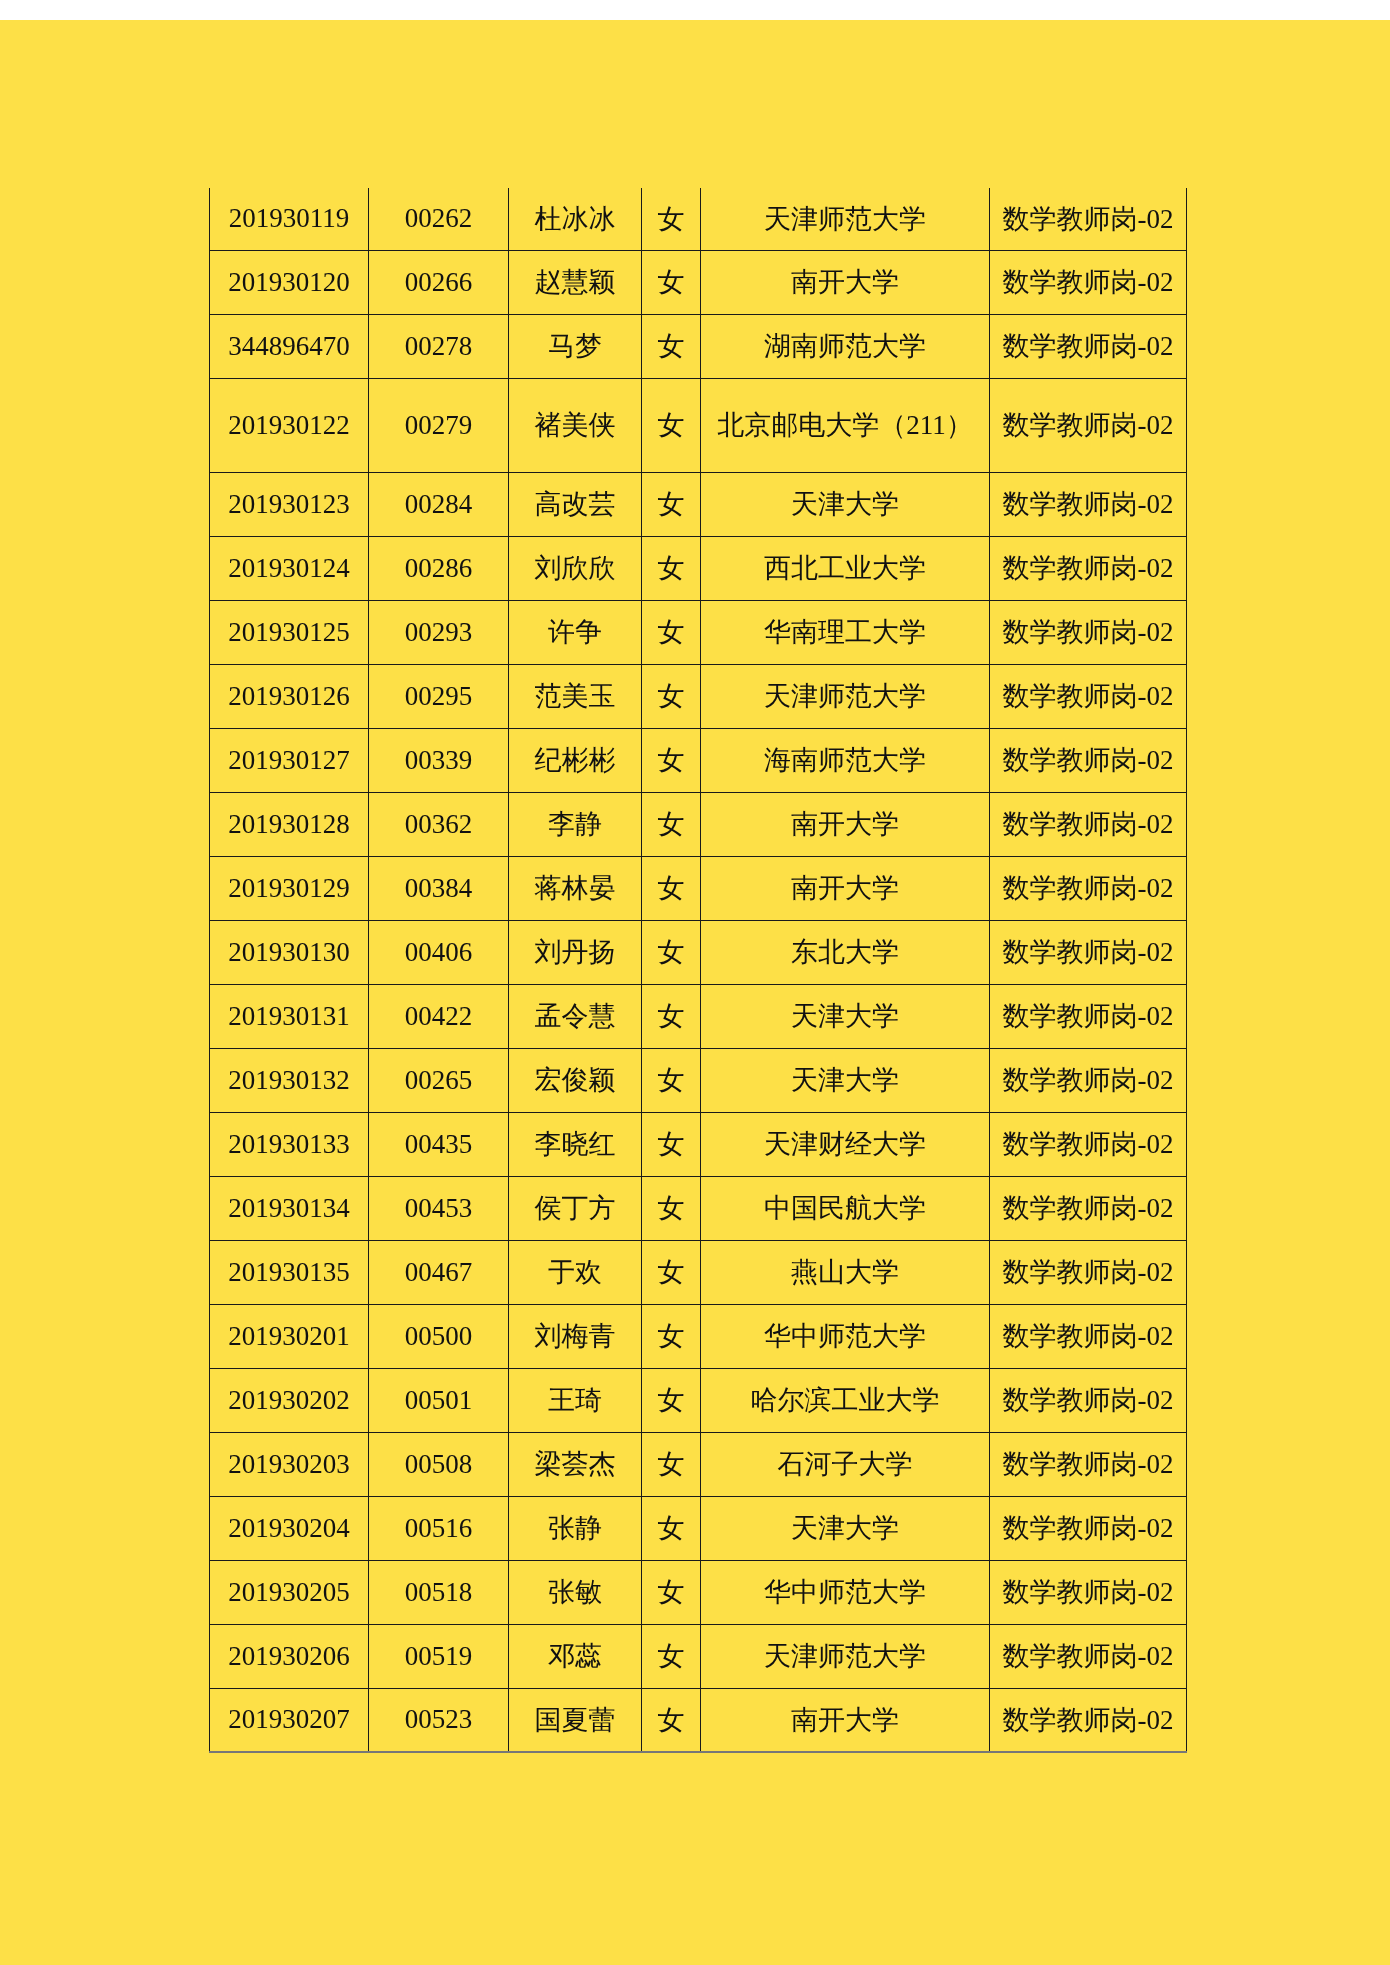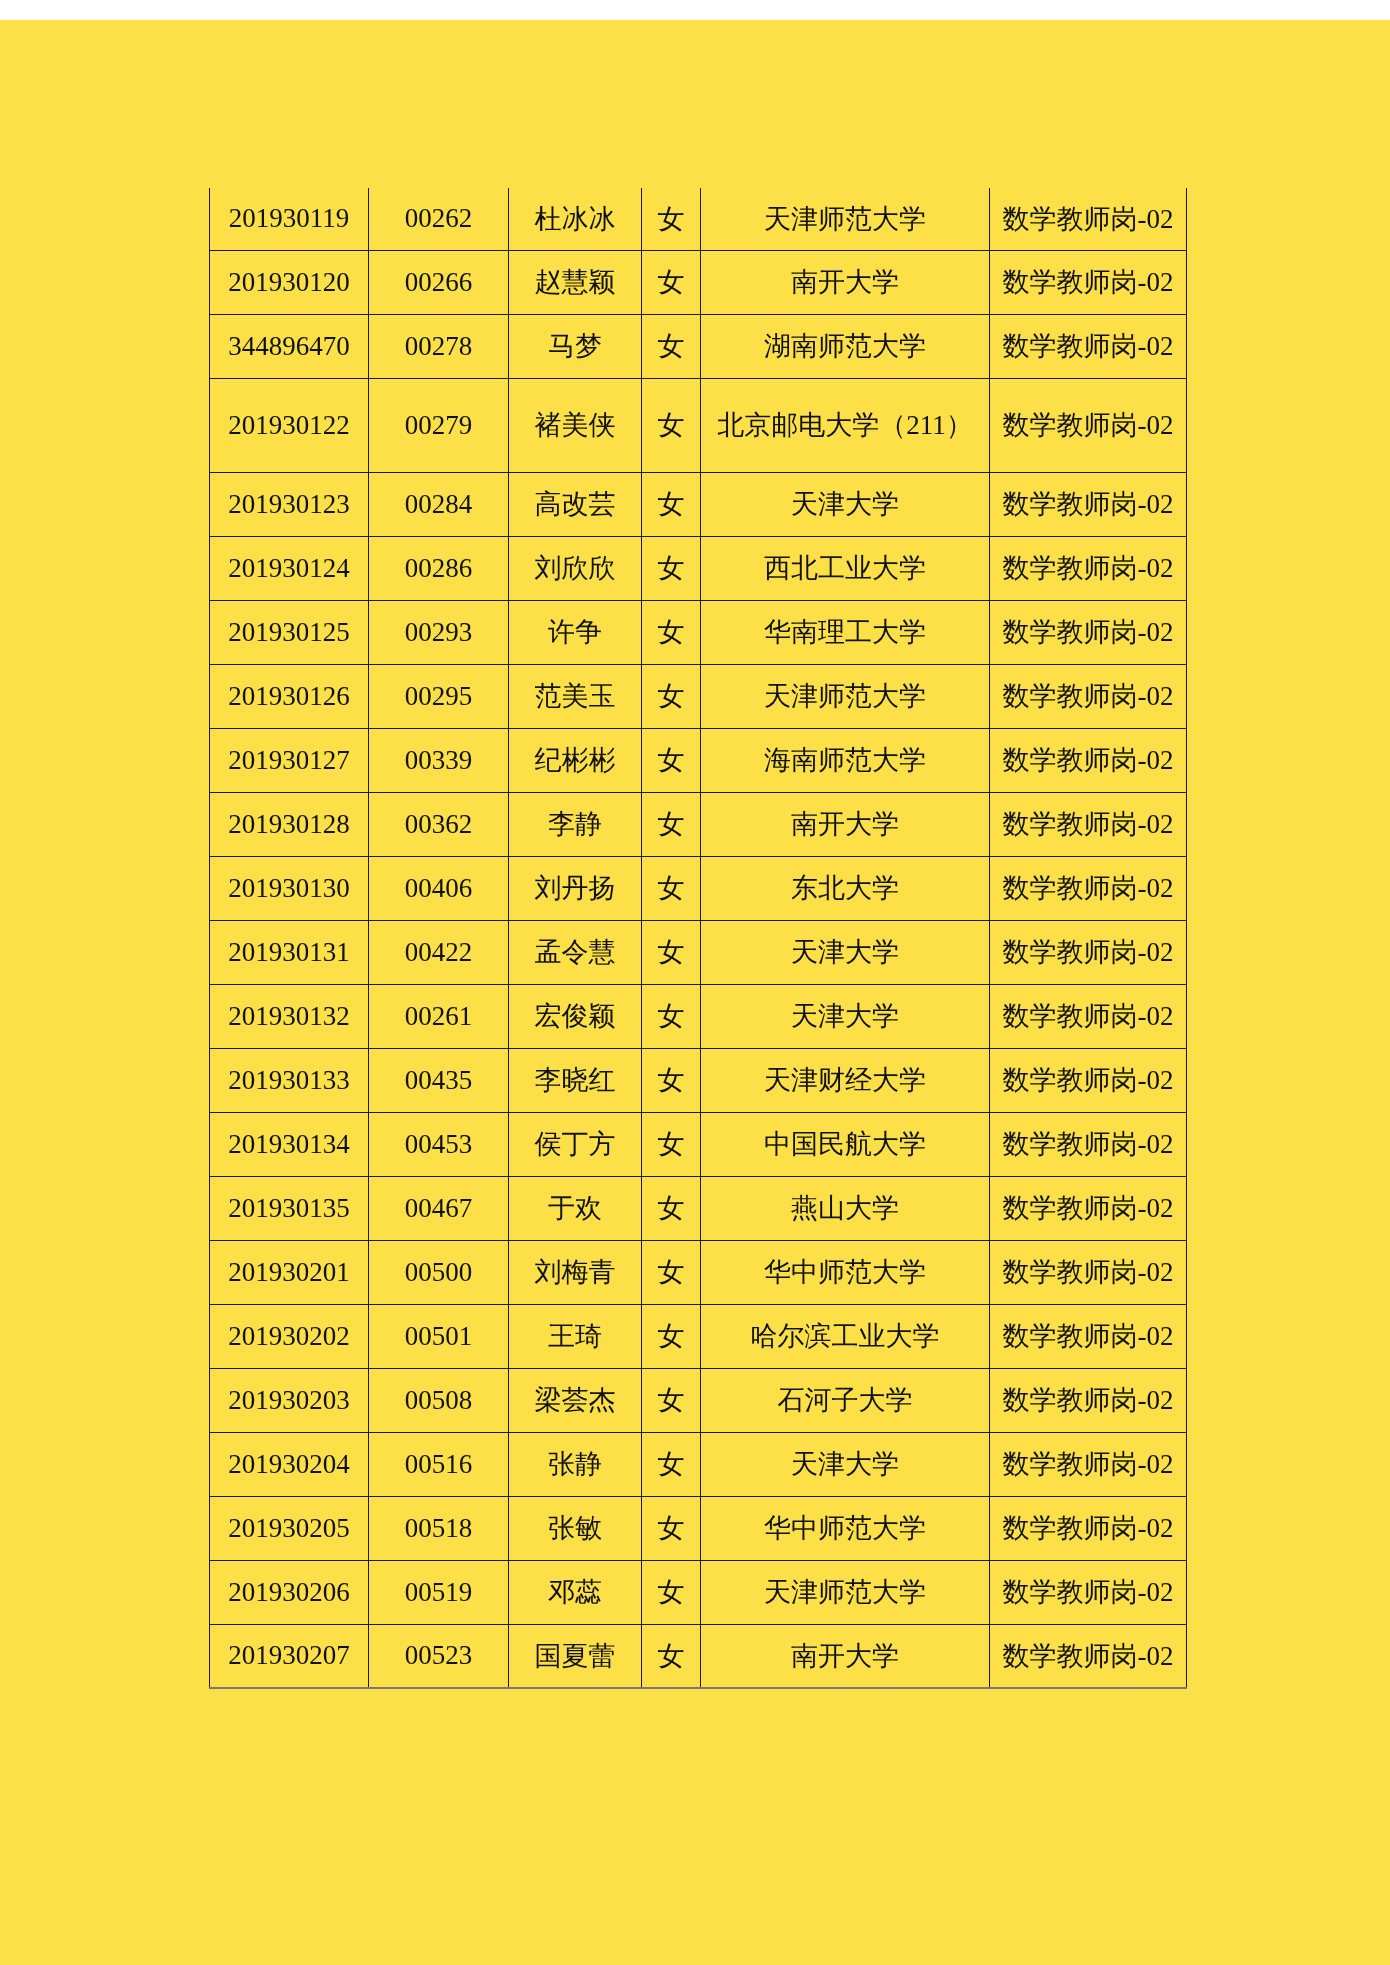--- a/index.html
+++ b/index.html
@@ -134,38 +134,46 @@
         </tr>
         <tr>
           <td>201930128</td>
           <td>00362</td>
           <td>李静</td>
           <td>女</td>
           <td>南开大学</td>
           <td>数学教师岗-02</td>
         </tr>
         <tr>
+          <td>201930129</td>
+          <td>00384</td>
+          <td>蒋林晏</td>
+          <td>女</td>
+          <td>南开大学</td>
+          <td>数学教师岗-02</td>
+        </tr>
+        <tr>
           <td>201930130</td>
           <td>00406</td>
           <td>刘丹扬</td>
           <td>女</td>
           <td>东北大学</td>
           <td>数学教师岗-02</td>
         </tr>
         <tr>
           <td>201930131</td>
           <td>00422</td>
           <td>孟令慧</td>
           <td>女</td>
           <td>天津大学</td>
           <td>数学教师岗-02</td>
         </tr>
         <tr>
           <td>201930132</td>
-          <td>00261</td>
+          <td>00265</td>
           <td>宏俊颖</td>
           <td>女</td>
           <td>天津大学</td>
           <td>数学教师岗-02</td>
         </tr>
         <tr>
           <td>201930133</td>
           <td>00435</td>
           <td>李晓红</td>
           <td>女</td>

